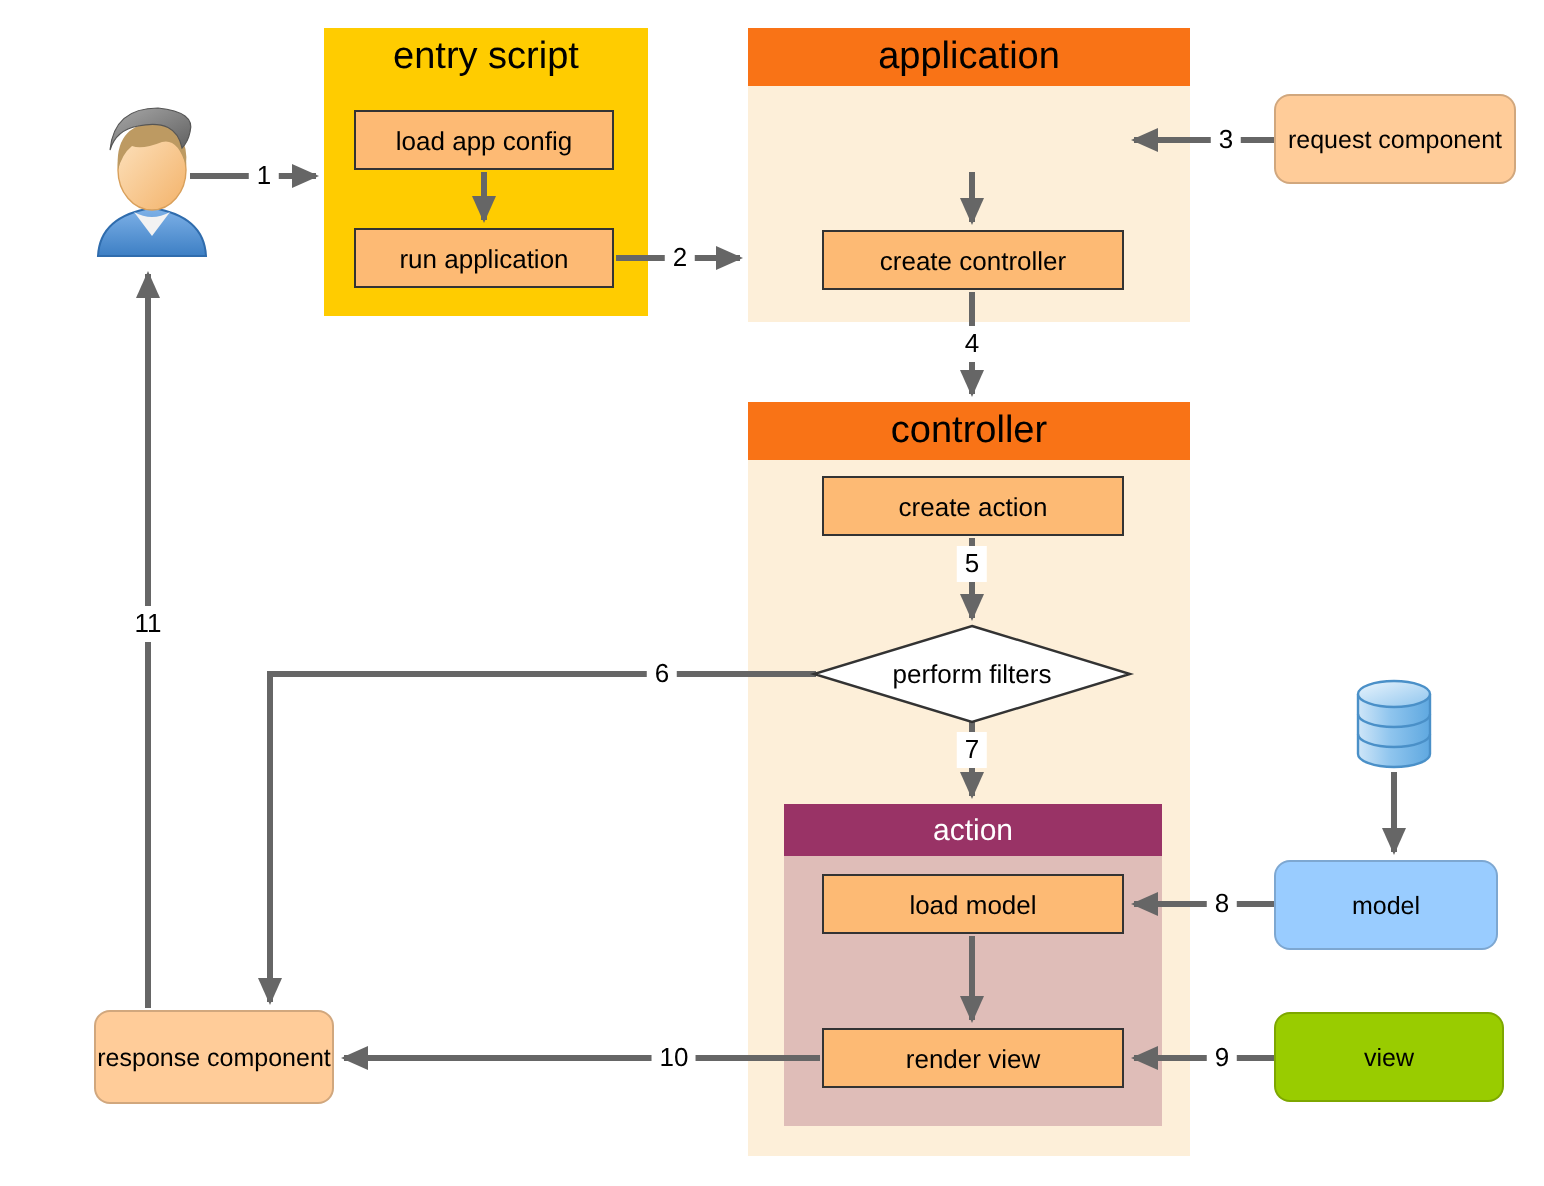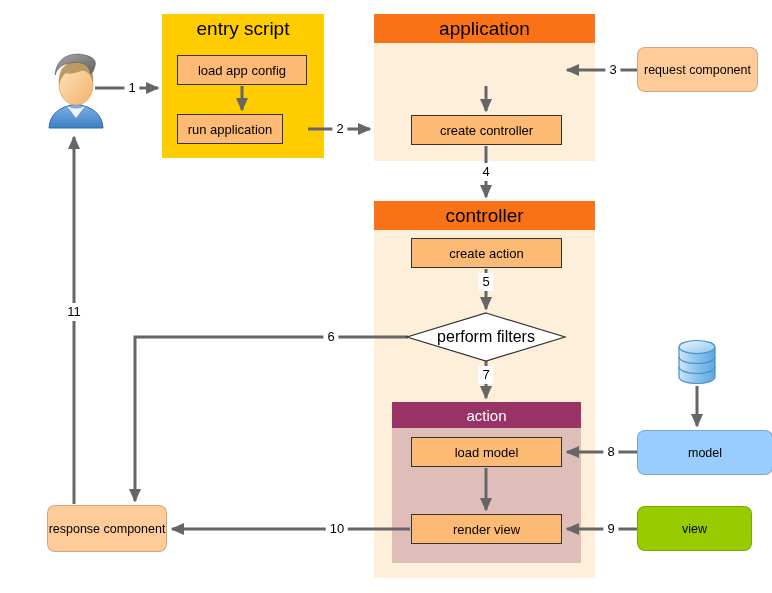--- a/index.html
+++ b/index.html
@@ -35,21 +35,21 @@
   
   .arrow-layer{position:absolute;left:0;top:0;width:772px;height:593px;z-index:20;pointer-events:none;}
   
   .num{
     position:absolute;transform:translate(-50%,-50%);
     background:#ffffff;padding:1px 4px;font-size:13px;line-height:16px;
     color:#000;z-index:30;
   }
   .dtext{
     position:absolute;transform:translate(-50%,-50%);
-    font-size:16px;z-index:25;white-space:nowrap;
+    font-size:13px;z-index:25;white-space:nowrap;
   }
   .icon-wrap{position:absolute;z-index:12;}
 </style>
 </head>
 <body>
 
 <div class="canvas">
 
   <div class="container entry" style="left:162px;top:14px;width:162px;height:144px;">
     <div class="c-title">entry script</div>
@@ -61,31 +61,31 @@
 
   <div class="container body-cream" style="left:374px;top:201px;width:221px;height:377px;">
     <div class="c-title hdr-orange">controller</div>
   </div>
 
   <div class="container body-pink" style="left:392px;top:402px;width:189px;height:161px;">
     <div class="c-title hdr-maroon">action</div>
   </div>
 
   <div class="white-box" style="left:177px;top:55px;width:130px;height:30px;">load app config</div>
-  <div class="white-box" style="left:177px;top:114px;width:106px;height:30px;">run application</div>
+  <div class="white-box" style="left:177px;top:114px;width:130px;height:30px;">run application</div>
 
   <div class="white-box" style="left:411px;top:115px;width:151px;height:30px;">create controller</div>
 
   <div class="white-box" style="left:411px;top:238px;width:151px;height:30px;">create action</div>
 
   <div class="white-box" style="left:411px;top:437px;width:151px;height:30px;">load model</div>
   <div class="white-box" style="left:411px;top:514px;width:151px;height:30px;">render view</div>
 
   <div class="rounded peach" style="left:637px;top:47px;width:121px;height:45px;">request component</div>
-  <div class="rounded blue" style="left:637px;top:430px;width:136px;height:45px;">model</div>
+  <div class="rounded blue" style="left:637px;top:430px;width:112px;height:45px;">model</div>
   <div class="rounded green" style="left:637px;top:506px;width:115px;height:45px;">view</div>
   <div class="rounded peach" style="left:47px;top:505px;width:120px;height:47px;">response component</div>
 
   <div class="icon-wrap" style="left:45px;top:51px;width:62px;height:78px;">
     <svg width="62" height="78" viewBox="0 0 62 78">
       <defs>
         <linearGradient id="faceG" x1="0" y1="0" x2="1" y2="1">
           <stop offset="0" stop-color="#fde3c0"></stop>
             <stop offset="1" stop-color="#f3b269"></stop>
         </linearGradient>

